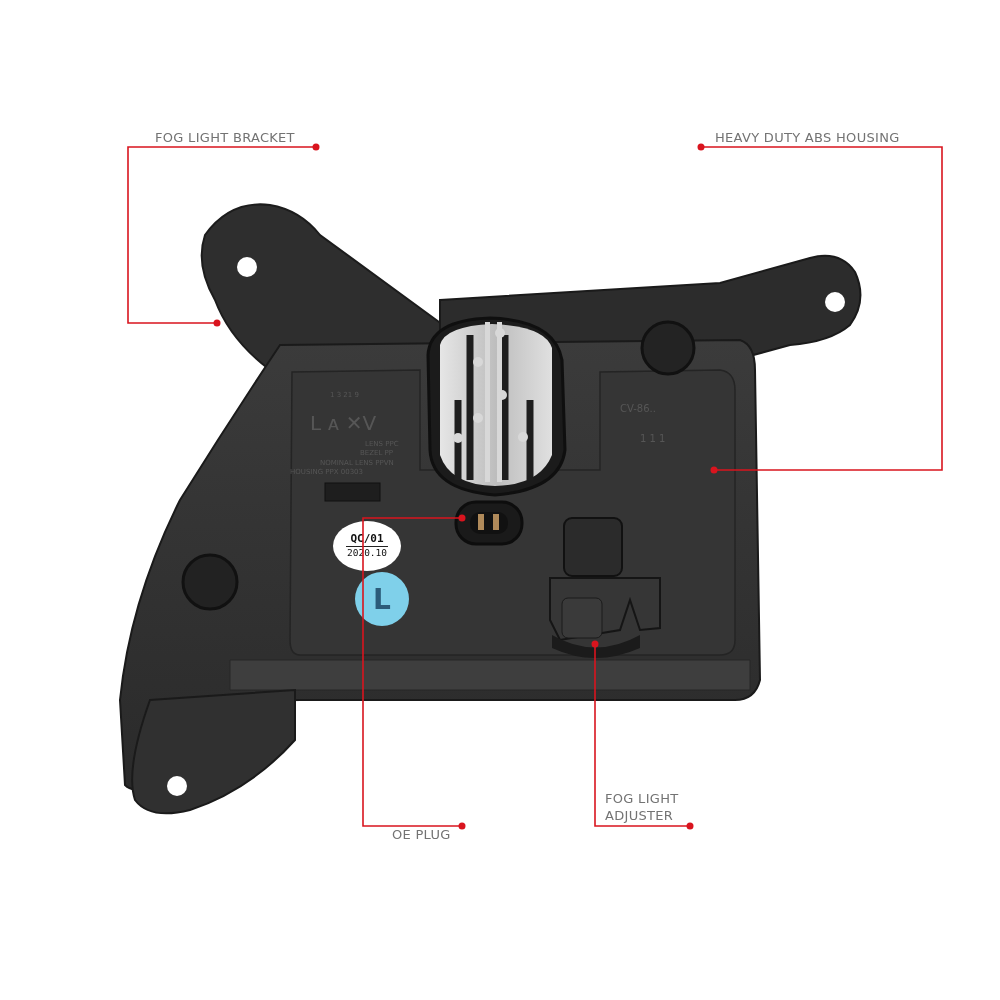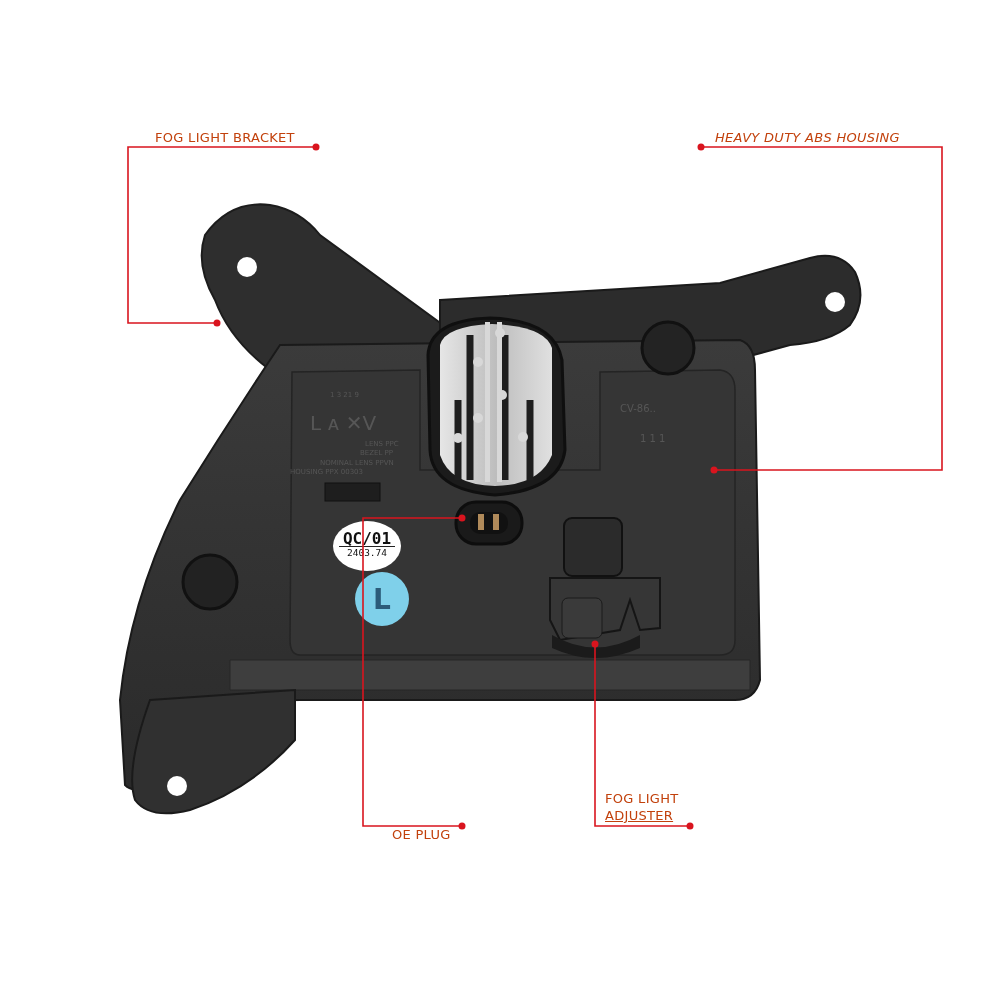--- a/index.html
+++ b/index.html
@@ -1,31 +1,31 @@
 <!DOCTYPE html>
 <html><head>
   <meta charset="utf-8">
   <style>
     html, body { margin: 0; padding: 0; background: #ffffff; }
     body { width: 1000px; height: 1000px; position: relative; overflow: hidden;
            font-family: "DejaVu Sans", "Liberation Sans", sans-serif; }
     .stage { position: absolute; left: 0; top: 0; width: 1000px; height: 1000px; }
     svg.product { position: absolute; left: 0; top: 0; }
     .label {
-      position: absolute; color: #c2410c; font-size: 13px; letter-spacing: 0.3px;
+      position: absolute; color: #737373; font-size: 13px; letter-spacing: 0.3px;
       font-family: "DejaVu Sans", sans-serif; line-height: 17px; white-space: nowrap;
       text-transform: uppercase;
     }
     .qc-sticker {
       position: absolute; left: 333px; top: 521px; width: 68px; height: 50px;
       background: #ffffff; border-radius: 50%;
       display: flex; flex-direction: column; align-items: center; justify-content: center;
       font-family: "DejaVu Sans Mono", monospace; color: #111;
     }
-    .qc-sticker .top { font-size: 16px; line-height: 12px; border-bottom: 1px solid #222; padding: 0 4px 1px 4px; font-weight: bold; }
+    .qc-sticker .top { font-size: 11px; line-height: 12px; border-bottom: 1px solid #222; padding: 0 4px 1px 4px; font-weight: bold; }
     .qc-sticker .bottom { font-size: 9.5px; line-height: 12px; }
     .side-sticker {
       position: absolute; left: 355px; top: 572px; width: 54px; height: 54px; border-radius: 50%;
       background: #7fd0ea; display: flex; align-items: center; justify-content: center;
       color: #2c5c7a; font-weight: bold; font-size: 28px; font-family: "DejaVu Sans", sans-serif;
     }
   </style>
 </head>
 <body>
 
@@ -102,21 +102,21 @@
     <g>
       <rect x="564" y="518" width="58" height="58" rx="8" fill="#2b2b2b" stroke="#111" stroke-width="2"></rect>
       <path d="M550 578 L 660 578 L 660 628 L 640 630 L 630 600 L 620 630 L 560 640 L 550 620 Z" fill="#363636" stroke="#151515" stroke-width="2"></path>
       <rect x="562" y="598" width="40" height="40" rx="6" fill="#3a3a3a" stroke="#1a1a1a"></rect>
       <path d="M552 635 Q 595 660 640 635 L 640 648 Q 595 668 552 648 Z" fill="#1b1b1b"></path>
     </g>
   </svg>
 
   <div class="qc-sticker">
     <span class="top">QC/01</span>
-    <span class="bottom">2403.74</span>
+    <span class="bottom">2020.10</span>
   </div>
   <div class="side-sticker">
     <span>L</span>
   </div>
 
   <svg class="product" width="1000" height="1000" viewBox="0 0 1000 1000">
     <g stroke="#d9141e" stroke-width="1.6" fill="none">
       <polyline points="316,147 128,147 128,323 217,323"></polyline>
       <polyline points="701,147 942,147 942,470 714,470"></polyline>
       <polyline points="462,518 363,518 363,826 462,826"></polyline>
@@ -128,18 +128,18 @@
       <circle cx="701" cy="147" r="3.5"></circle>
       <circle cx="714" cy="470" r="3.5"></circle>
       <circle cx="462" cy="518" r="3.5"></circle>
       <circle cx="462" cy="826" r="3.5"></circle>
       <circle cx="595" cy="644" r="3.5"></circle>
       <circle cx="690" cy="826" r="3.5"></circle>
     </g>
   </svg>
 
   <div class="label" style="left:155px; top:129px;">FOG LIGHT BRACKET</div>
-  <div class="label" style="left:715px; top:129px;font-style:italic;">HEAVY DUTY ABS HOUSING</div>
+  <div class="label" style="left:715px; top:129px;">HEAVY DUTY ABS HOUSING</div>
   <div class="label" style="left:392px; top:826px;">OE PLUG</div>
   <div class="label" style="left:605px; top:790px;text-align:center;">FOG LIGHT</div>
-  <div class="label" style="left:605px; top:807px;text-decoration:underline;">ADJUSTER</div>
+  <div class="label" style="left:605px; top:807px;">ADJUSTER</div>
 
 </div>
 
 </body></html>

